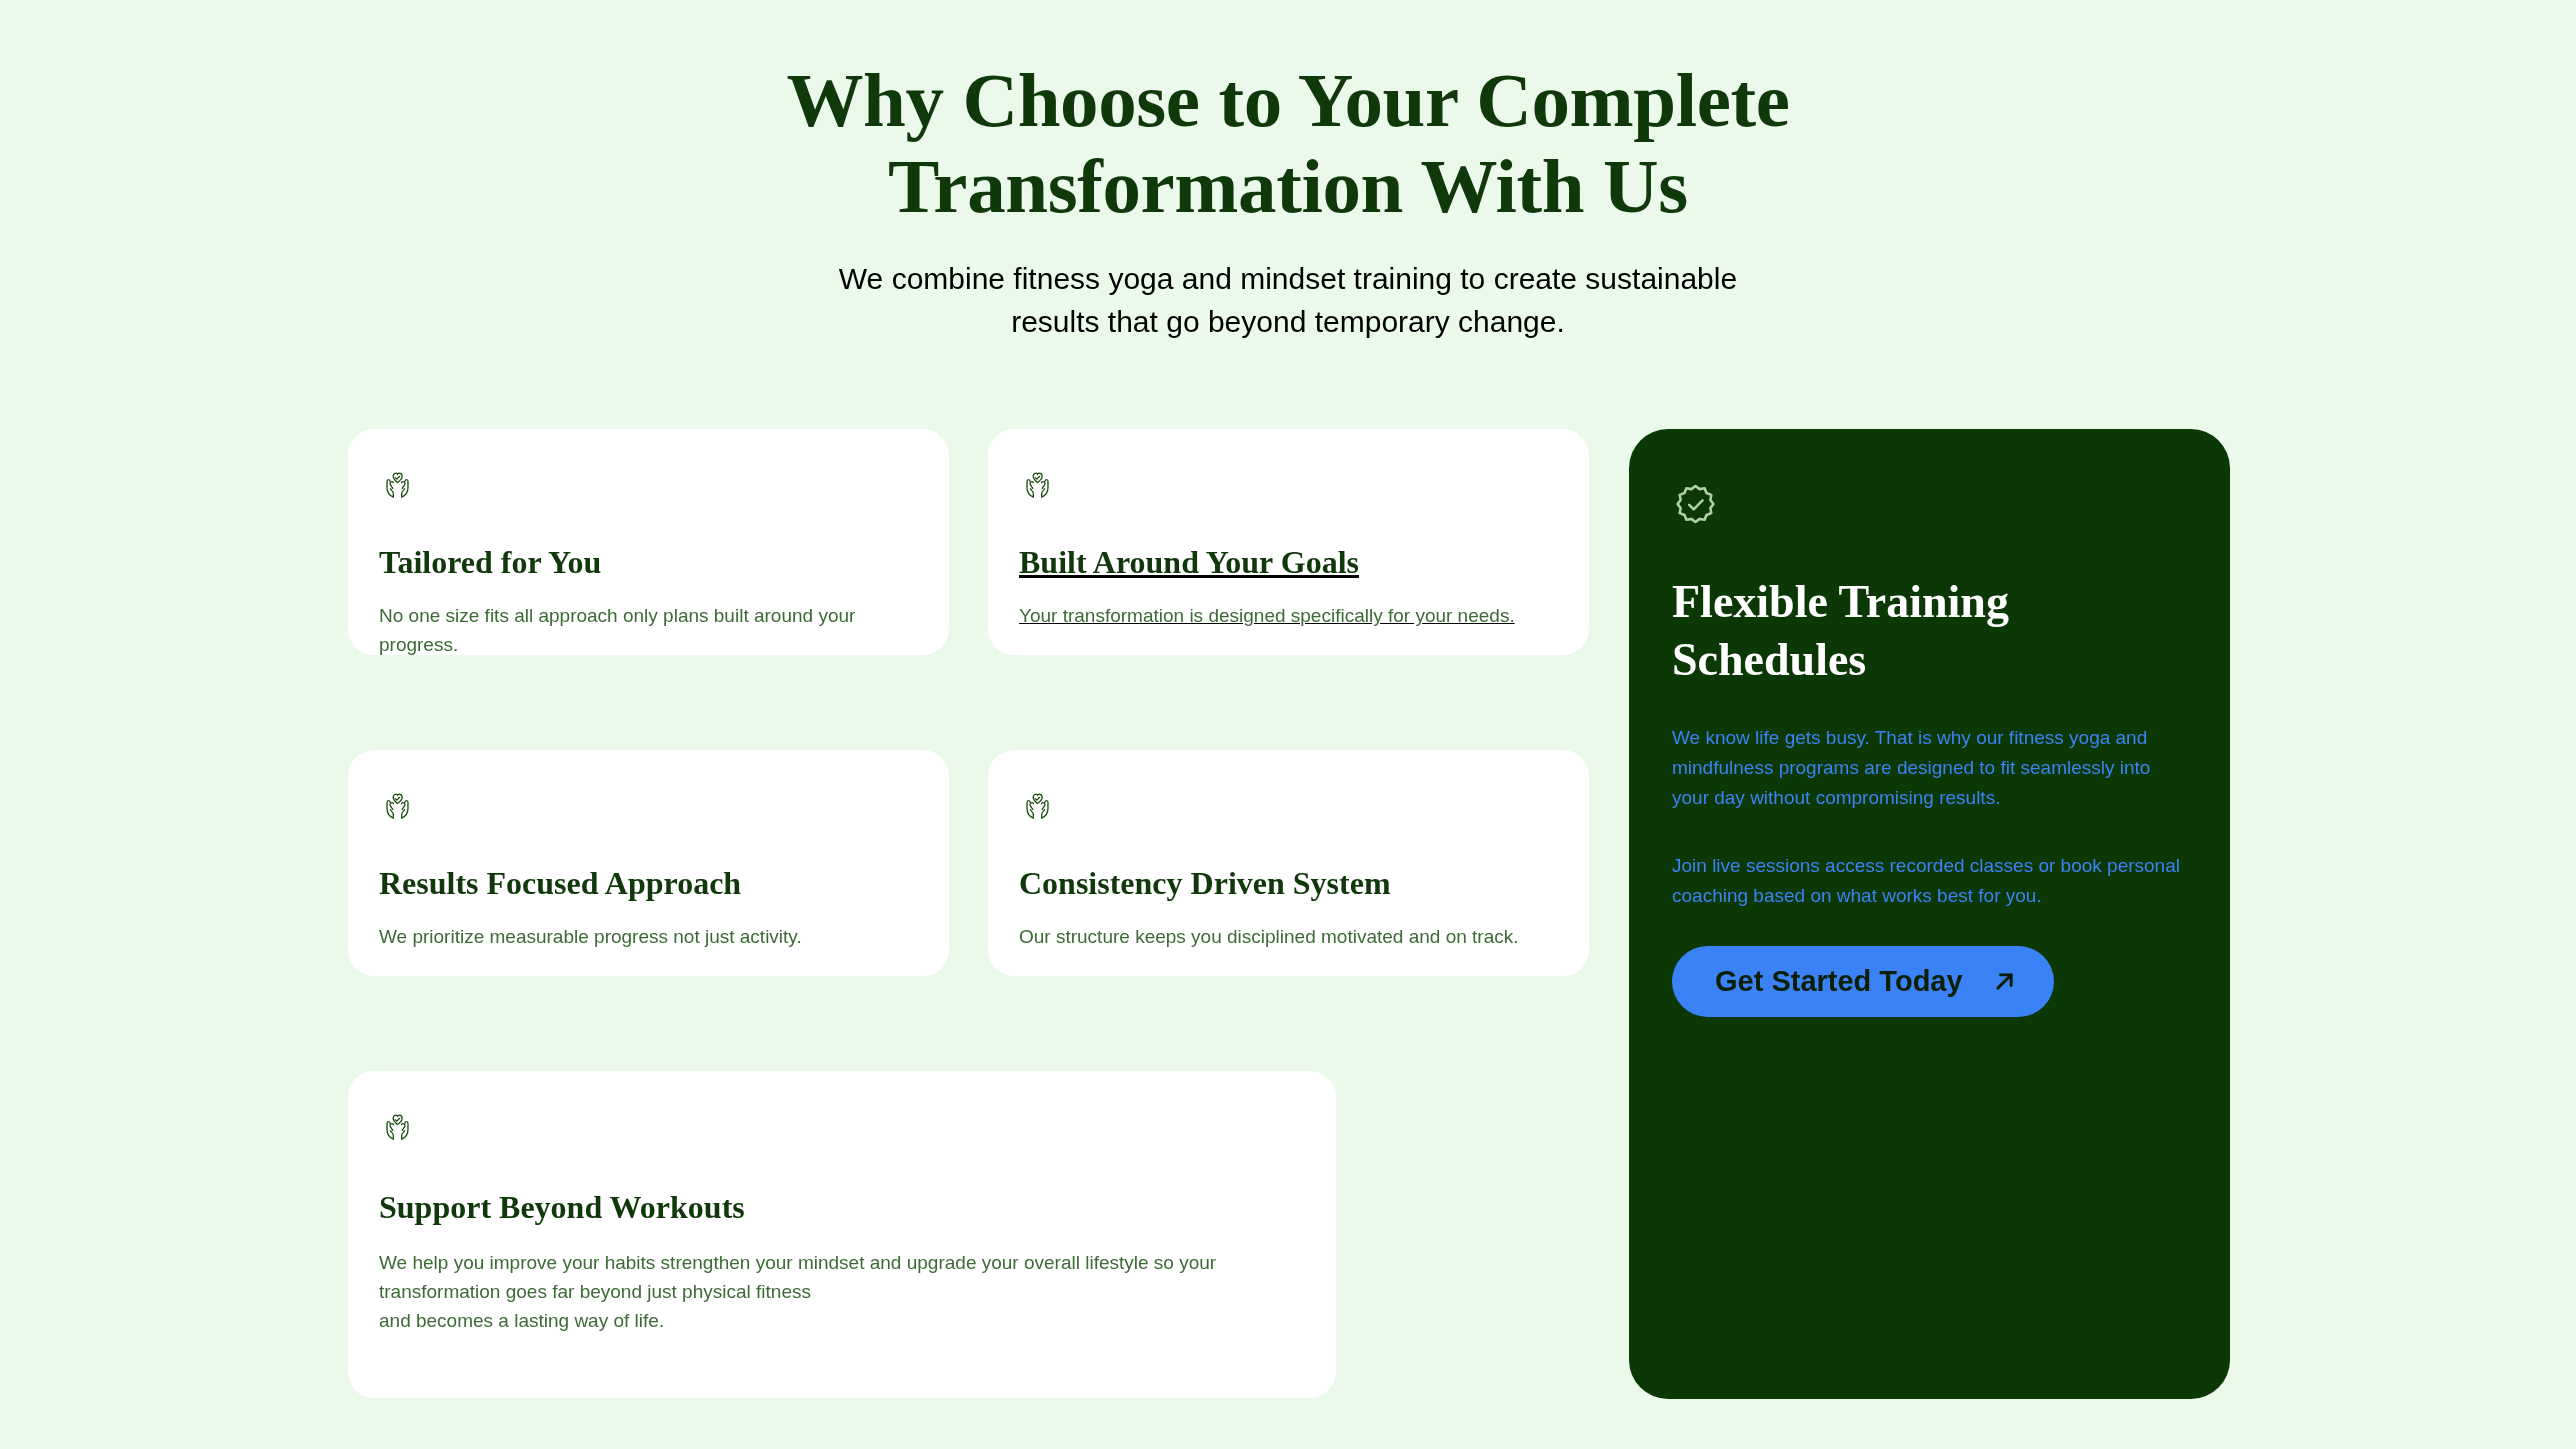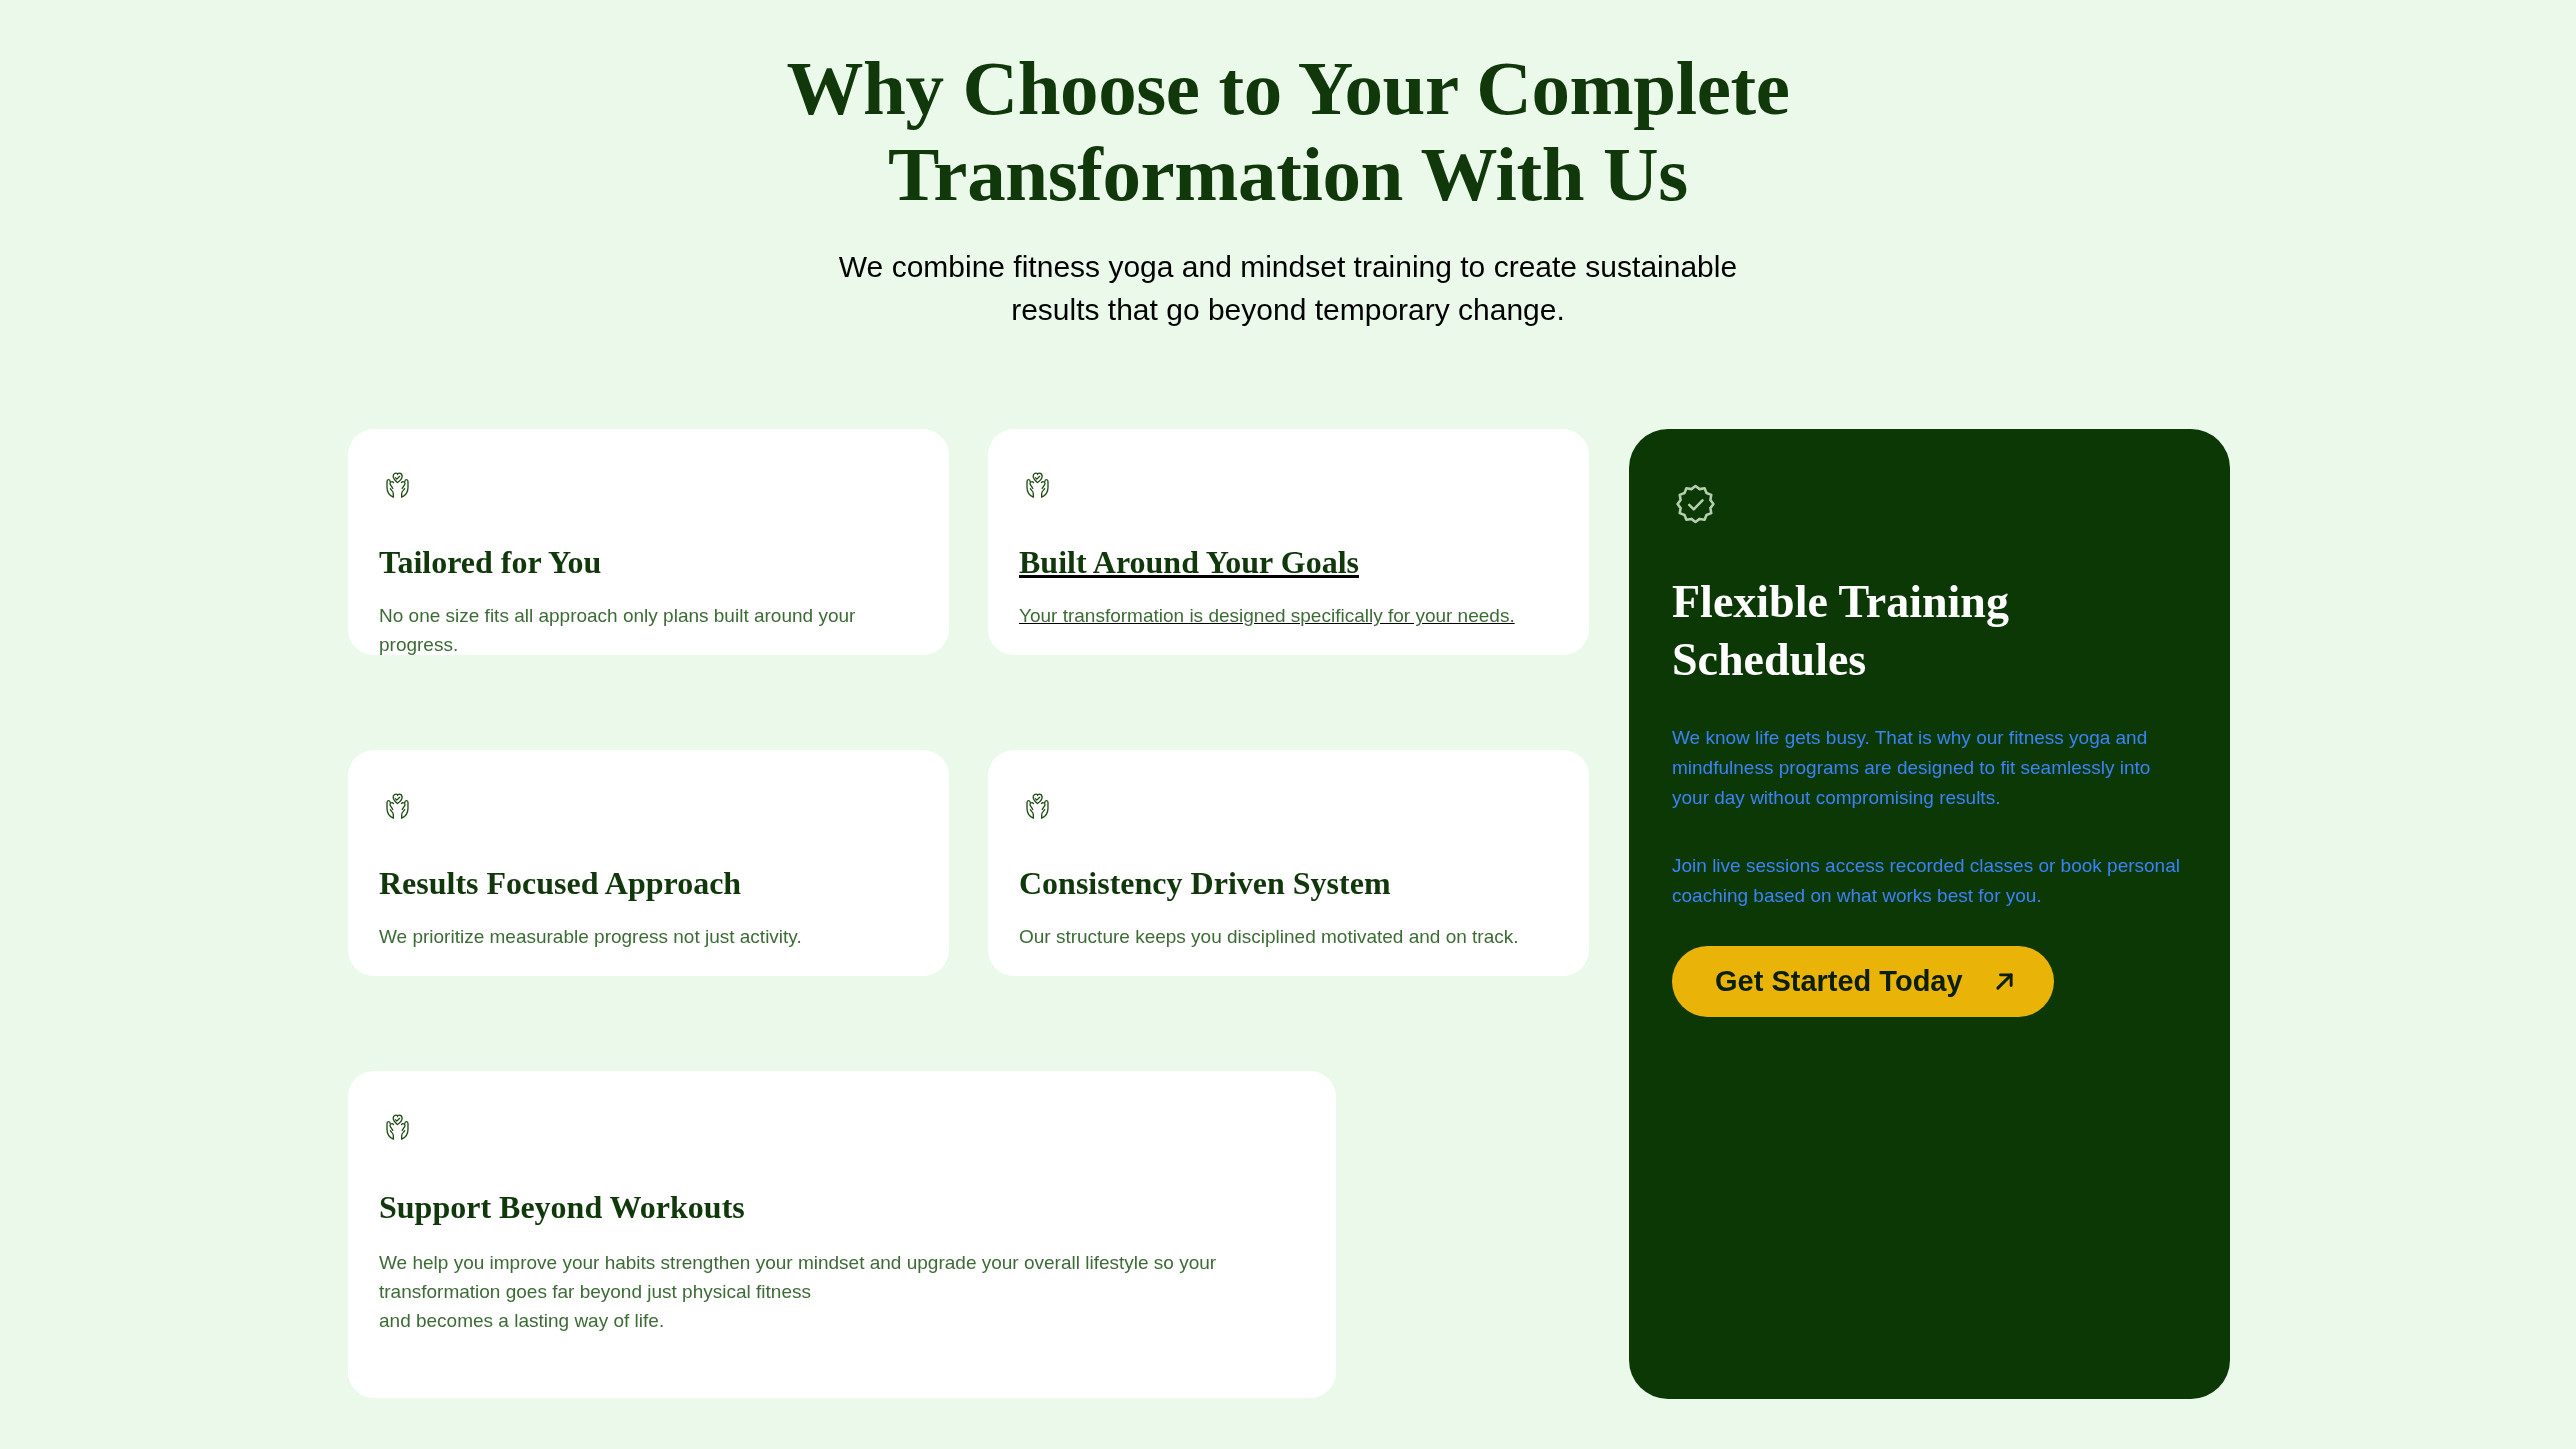--- a/index.html
+++ b/index.html
@@ -26,21 +26,21 @@
   .header {
     padding-top: 45px;
     text-align: center;
   }
   .section-title {
     font-family: "Liberation Serif", serif;
     font-weight: bold;
     font-size: 77px;
     line-height: 1.12;
     color: #10380b;
-    margin: 0 auto;
+    margin: 12px auto;
     max-width: 1208px;
     letter-spacing: -0.4px;
   }
   .section-subtitle {
     font-family: "Liberation Sans", sans-serif;
     font-size: 30px;
     line-height: 1.42;
     color: #000000;
     margin: 29px auto 0 auto;
     max-width: 950px;
@@ -143,21 +143,21 @@
     line-height: 1.57;
     color: #3b82f6;
     margin: 0 0 39px 0;
   }
   .promo-body.second { margin-bottom: 35px; }
 
   .cta-button {
     display: inline-flex;
     align-items: flex-end;
     gap: 27px;
-    background: #eab308;
+    background: #3b82f6;
     color: #0a1f06;
     border: none;
     border-radius: 804px;
     padding: 21px 35px 21px 43px;
     font-family: "Liberation Sans", sans-serif;
     font-weight: bold;
     font-size: 29px;
     line-height: 1;
     cursor: pointer;
   }

